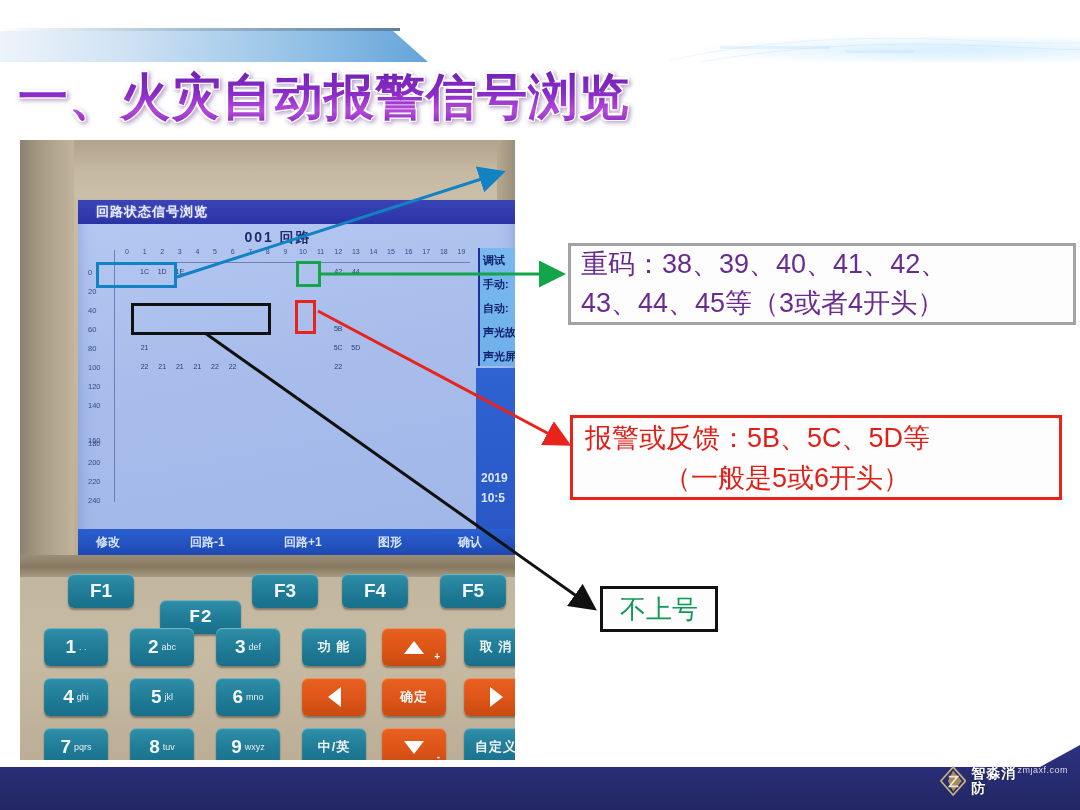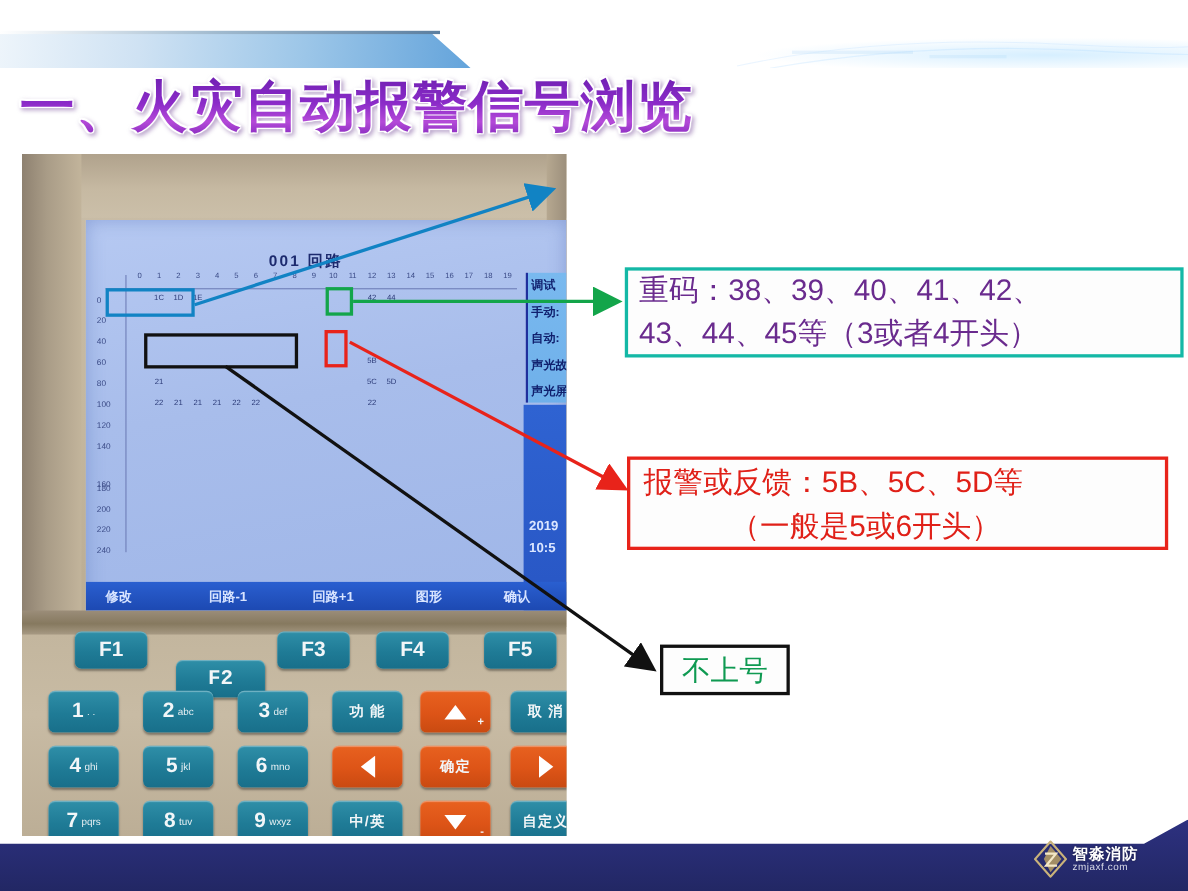--- a/index.html
+++ b/index.html
@@ -142,21 +142,21 @@
     display:flex;flex-direction:column;justify-content:center;
   }
   .callout .ln{white-space:nowrap;}
   .footer-shape{
     position:absolute;left:0;bottom:0;width:1080px;height:65px;
     background:linear-gradient(180deg,#2d3180 0%,#222764 100%);
     clip-path:polygon(0 22px, 1040px 22px, 1080px 0, 1080px 65px, 0 65px);
   }
   .wm{position:absolute;right:12px;bottom:8px;width:128px;height:42px;
     display:flex;align-items:center;gap:5px;}
-  .wm-txt{display:flex;flex-direction:column;line-height:1.05;}
+  .wm-txt{display:flex;flex-direction:row;line-height:1.05;}
   .wm-cn{font-size:14px;font-weight:bold;color:#ffffff;letter-spacing:1px;
     text-shadow:0 0 2px rgba(0,0,0,.5);}
   .wm-en{font-size:9px;color:#d9dbe8;letter-spacing:.5px;}
 
   svg.ann{position:absolute;left:0;top:0;width:1080px;height:810px;pointer-events:none;}
 </style>
 </head>
 <body>
 
 <div id="slide">
@@ -176,20 +176,21 @@
   <div class="title">一、火灾自动报警信号浏览</div>
 
   <div class="photo">
     <div class="photo-frame-t"></div>
     <div class="photo-frame-l"></div>
     <div class="photo-frame-r"></div>
     <div class="photo-shelf"></div>
     <div class="photo-body"></div>
 
     <div class="lcd">
+      <div class="lcd-title">回路状态信号浏览</div>
       <div class="lcd-sub">001 回路</div>
 
       <div class="grid-area">
         <div class="col-hdr" id="colhdr">
             <span style="left: 0px;">0</span>
             <span style="left: 17.6px;">1</span>
             <span style="left: 35.2px;">2</span>
             <span style="left: 52.8px;">3</span>
             <span style="left: 70.4px;">4</span>
             <span style="left: 88px;">5</span>
@@ -371,21 +372,21 @@
         <path d="M0,0 L9,4.5 L0,9 z" fill="#111111"></path>
       </marker>
     </defs>
     <line x1="177" y1="277" x2="500" y2="173" stroke="#1183c4" stroke-width="3" marker-end="url(#ah-blue)"></line>
     <line x1="321" y1="274" x2="560" y2="274" stroke="#13a54a" stroke-width="3" marker-end="url(#ah-green)"></line>
     <line x1="318" y1="311" x2="566" y2="443" stroke="#e8231a" stroke-width="3" marker-end="url(#ah-red)"></line>
     <line x1="205" y1="333" x2="592" y2="607" stroke="#111111" stroke-width="3" marker-end="url(#ah-black)"></line>
   </svg>
 
 
-  <div class="callout" style="left:568px;top:243px;width:508px;height:82px;border:3px solid #14b8a6;padding-left:10px;">
+  <div class="callout" style="left:568px;top:243px;width:508px;height:82px;border:3px solid #a3a3a3;padding-left:10px;">
     <div class="ln" style="font-size:27px;color:#6a2b8e;line-height:39px;">重码：38、39、40、41、42、</div>
     <div class="ln" style="font-size:27px;color:#6a2b8e;line-height:39px;">43、44、45等（3或者4开头）</div>
   </div>
 
   <div class="callout" style="left:570px;top:415px;width:492px;height:85px;border:3px solid #e8231a;padding-left:12px;">
     <div class="ln" style="font-size:27px;color:#e02018;line-height:40px;">报警或反馈：5B、5C、5D等</div>
     <div class="ln" style="font-size:27px;color:#e02018;line-height:40px;text-align:center;padding-right:70px;">（一般是5或6开头）</div>
   </div>
 
   <div class="callout" style="left:600px;top:586px;width:118px;height:46px;border:3px solid #111111;align-items:center;">

